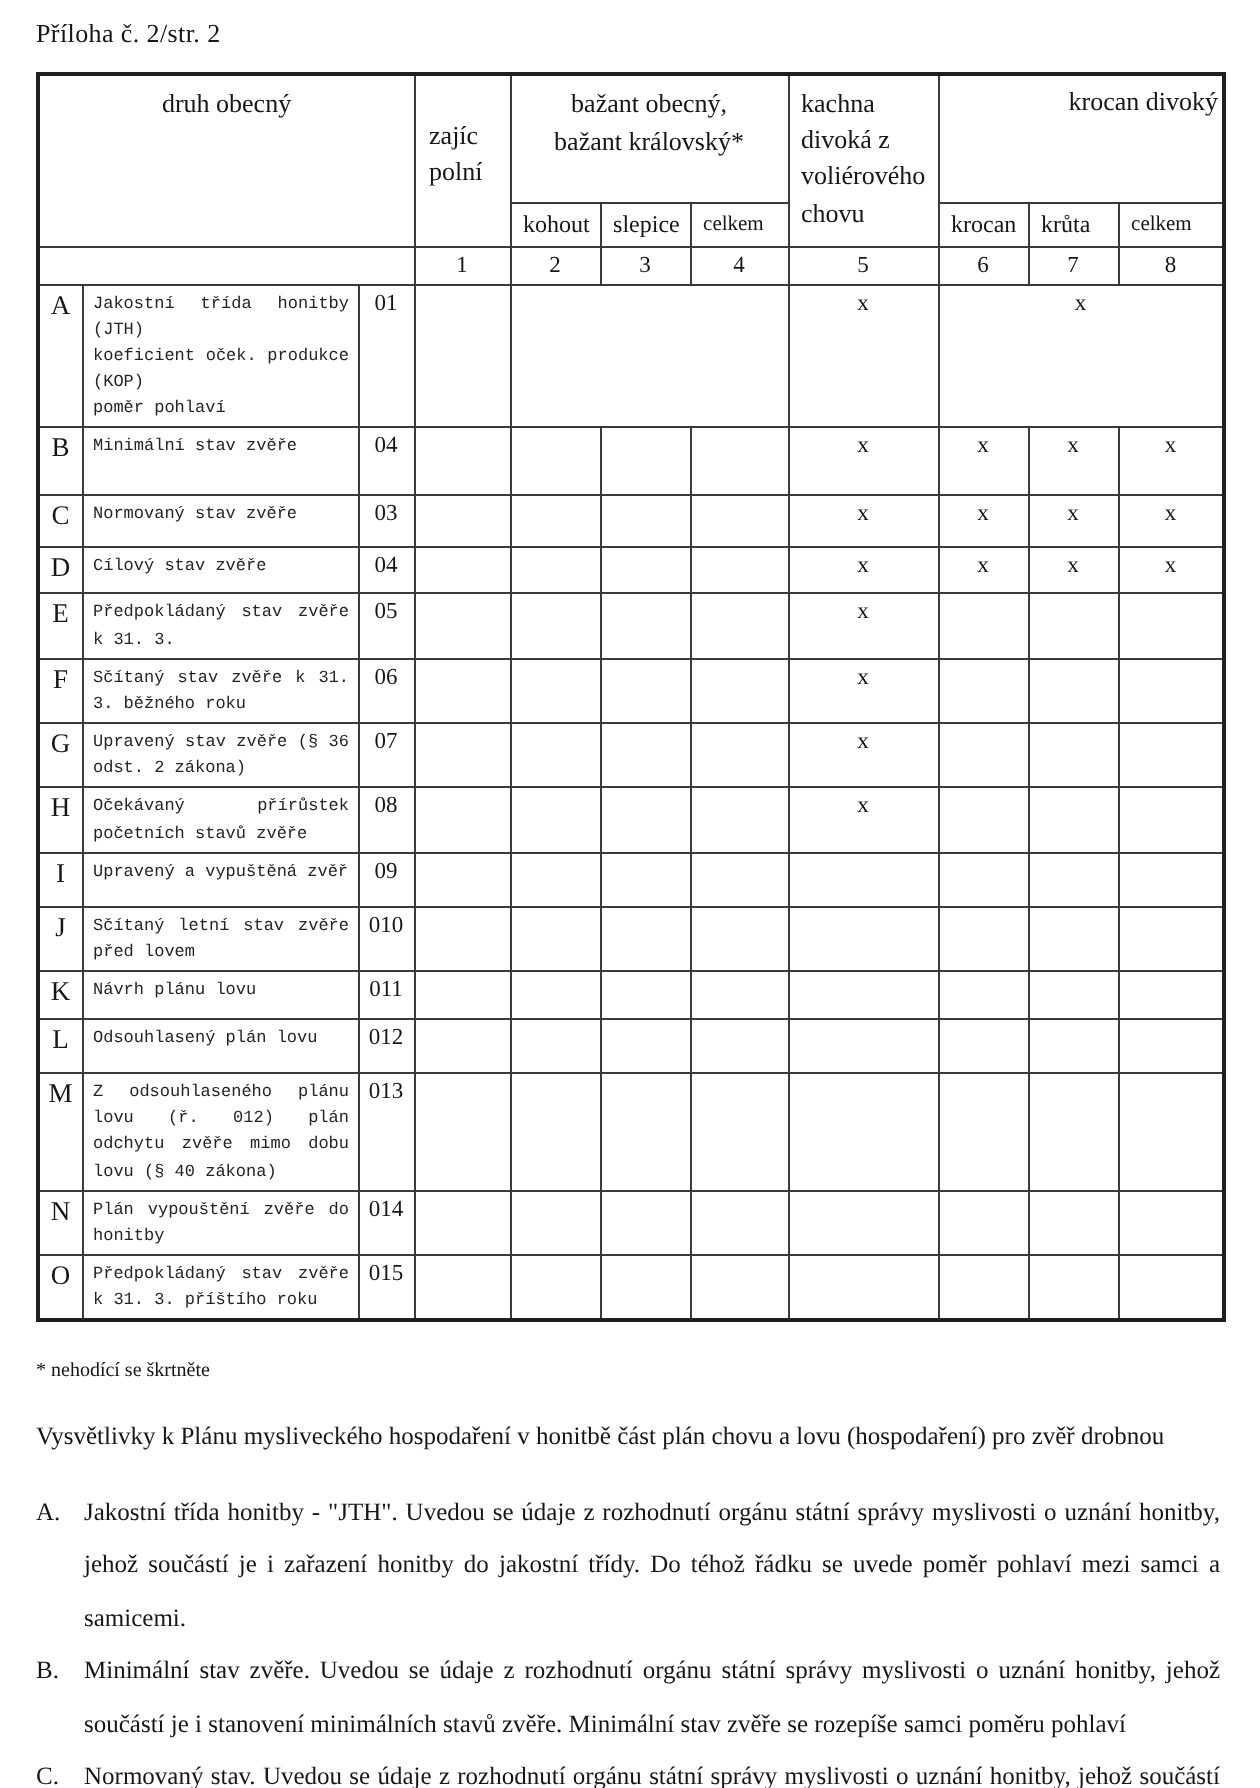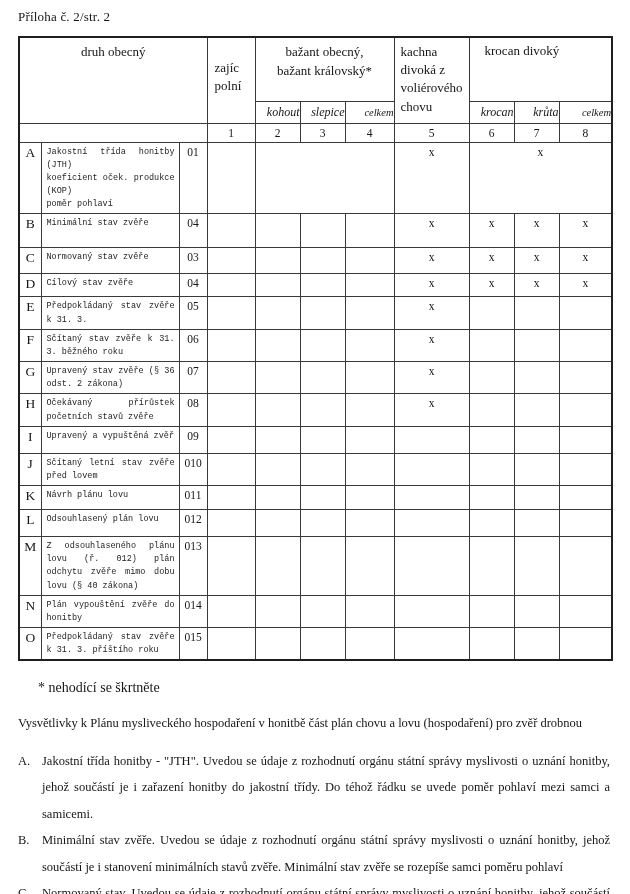--- a/index.html
+++ b/index.html
@@ -20,37 +20,37 @@
   table.plan td { border: 1px solid #3a3a3a; font-weight: normal; }
 
   
   .th-druh   { text-align: center; vertical-align: top; padding-top: 6px; font-size: 13px; }
   .th-zajic  { vertical-align: top; text-align: left; padding: 21px 2px 0 7px;
                font-size: 13px; line-height: 1.35; white-space: pre-line; }
   .th-bazant { text-align: center; vertical-align: top; padding-top: 5px;
                font-size: 13px; line-height: 1.45; white-space: pre-line; margin-left: 40px; }
   .th-kachna { vertical-align: top; text-align: left; padding: 5px 3px 0 6px;
                font-size: 13px; line-height: 1.4; white-space: pre-line; }
-  .th-krocan { vertical-align: top; text-align: left; padding: 5px 2px 0 15px; font-size: 13px; }
-  .th-sub    { font-size: 12px; text-align: right; vertical-align: middle;
-               padding: 2px 0 2px 6px; height: 22px; font-style: italic; }
+  .th-krocan { vertical-align: top; text-align: right; padding: 5px 2px 0 15px; font-size: 13px; }
+  .th-sub    { font-size: 12px; text-align: left; vertical-align: middle;
+               padding: 2px 0 2px 6px; height: 22px; }
   .th-sub.sm { font-size: 10.5px; }
   tr.num-row td { font-size: 11.5px; text-align: center; vertical-align: middle;
                   height: 19px; padding: 1px; }
 
   
   .cell-letter { font-size: 13.5px; text-align: center; vertical-align: top; padding-top: 2px; }
   .cell-label  { font-family: Liberation Mono, monospace; font-size: 8.5px;
                  color: #242424; line-height: 1.55; vertical-align: top;
                  padding: 3px 4px 2px 5px; text-align: justify; white-space: pre-line; }
   .cell-code   { font-size: 11.5px; text-align: center; vertical-align: top; padding-top: 3px; }
   .cell-data   { font-size: 11.5px; text-align: center; vertical-align: top; padding-top: 3px; }
 
   
-  .fn-star  { font-size: 14px; margin-top: 19px; margin-left: 20px; }
+  .fn-star  { font-size: 10px; margin-top: 19px; }
   .fn-intro { font-size: 12.5px; line-height: 1.7; text-align: justify; margin-top: 17px; width: 592px; }
   .fn-list  { margin-top: 13px; width: 592px; }
   .fn-item  { display: flex; font-size: 12.5px; line-height: 2.12; }
   .fn-marker { width: 24px; flex: 0 0 24px; }
   .fn-text   { flex: 1; text-align: justify; }
 </style>
 </head>
 <body>
 
 <div class="page">

